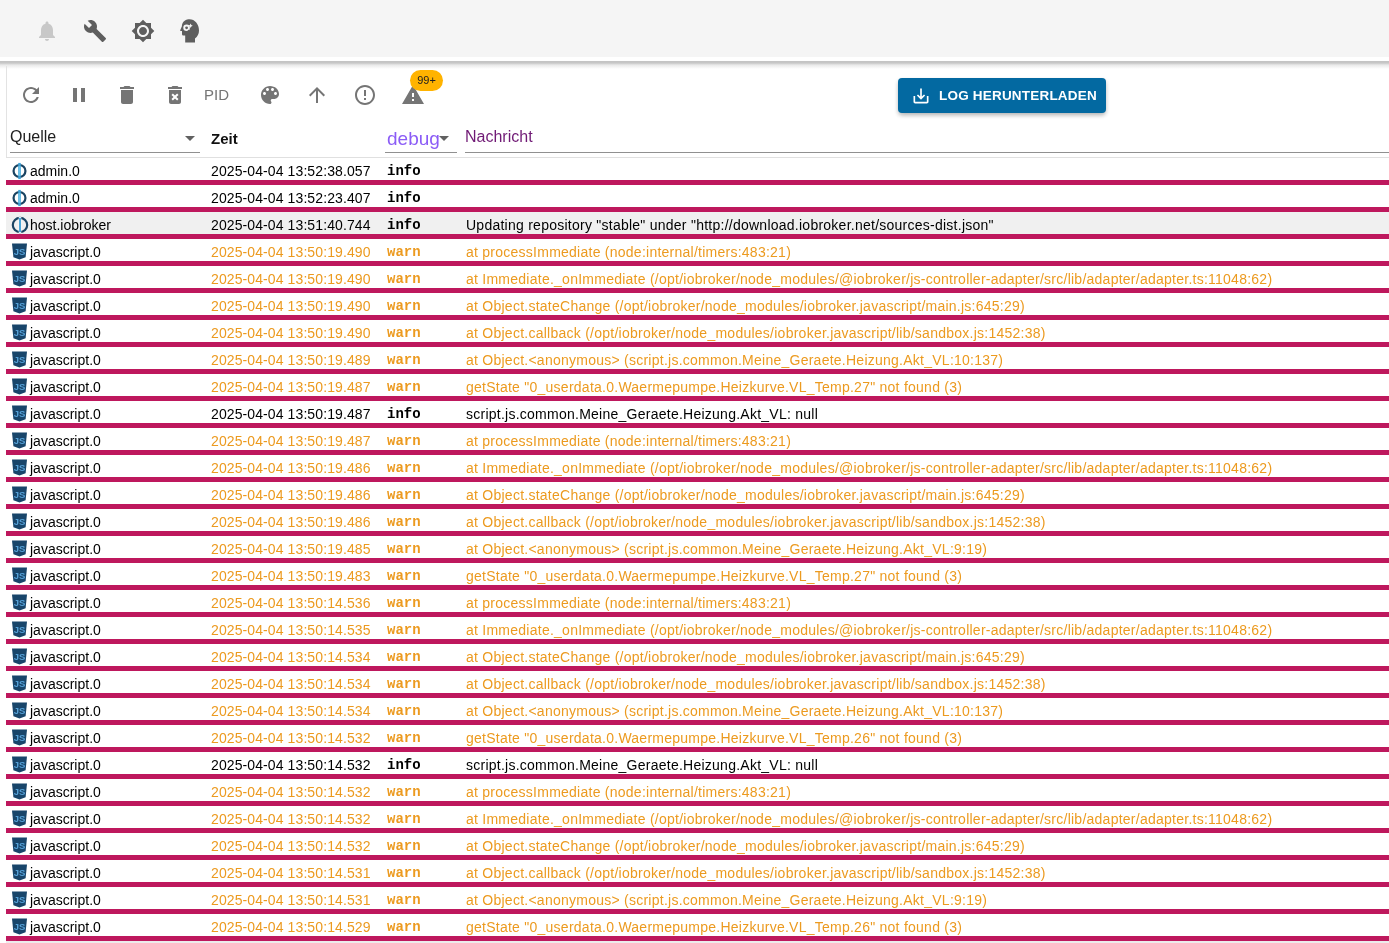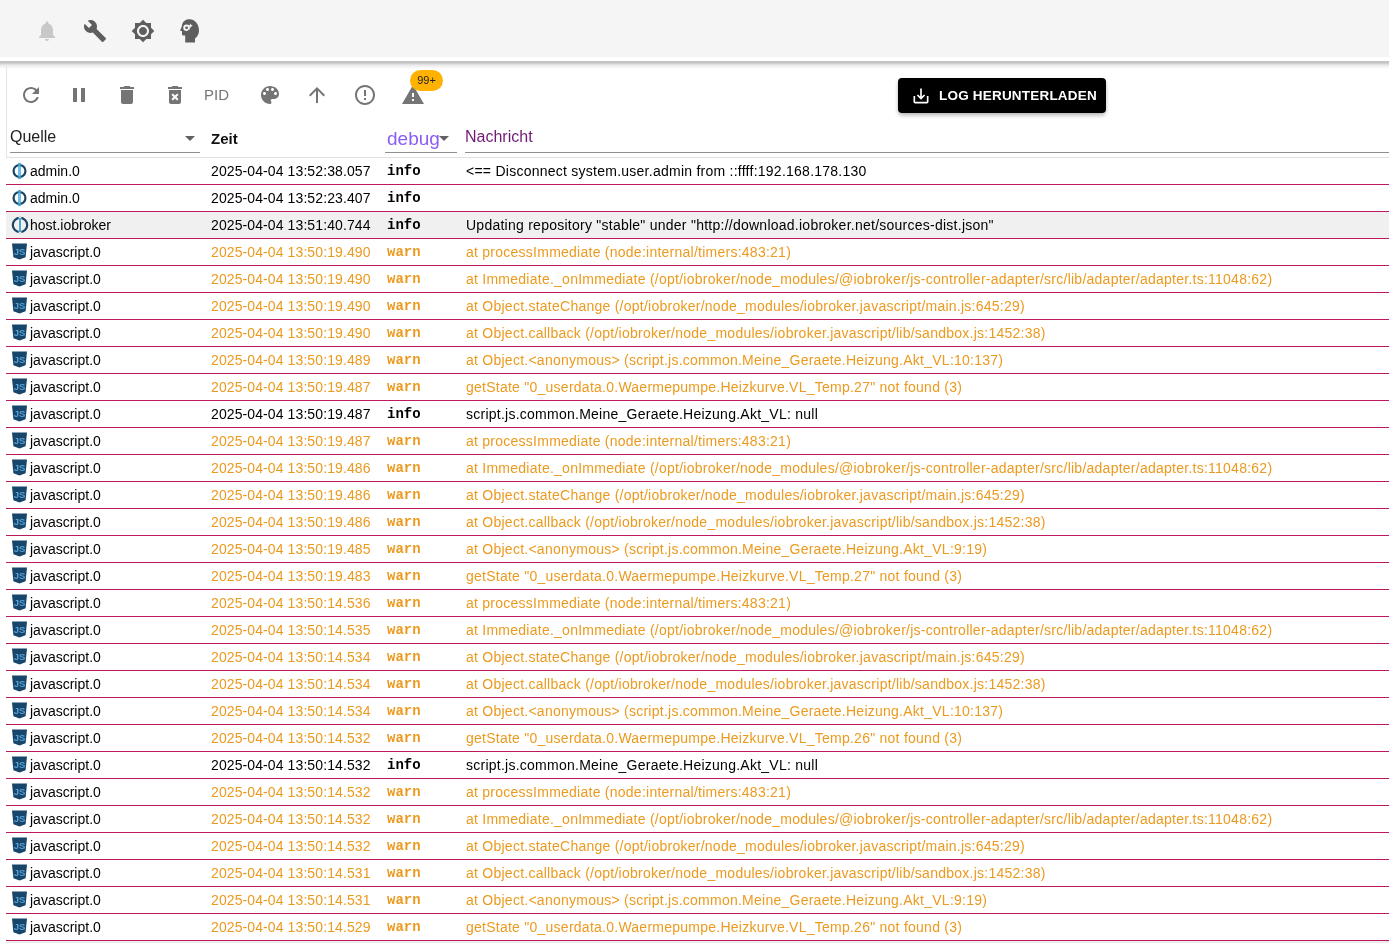--- a/index.html
+++ b/index.html
@@ -7,32 +7,32 @@
 #topbar { position:absolute; left:0; top:0; width:1389px; height:57px; background:#f5f5f5; }
 #topshadow { position:absolute; left:0; top:61px; width:1389px; height:8px;
   background:linear-gradient(to bottom, #c3c3c3 0px, #c7c7c7 2px, #e9e9e9 4px, #ffffff 8px); }
 #topbar svg { position:absolute; top:19px; }
 #toolbar svg { position:absolute; top:83px; }
 .vline { position:absolute; left:6px; top:66px; width:1px; height:877px; background:#e3e3e3; }
 #badge { position:absolute; left:410px; top:70px; width:33px; height:21px; border-radius:11px;
   background:#ffb300; color:#212121; font-size:11px; line-height:21px; text-align:center; }
 #pid { position:absolute; left:204px; top:86px; width:37px; color:#757575; font-size:15px; }
 #dlbtn { position:absolute; left:898px; top:78px; width:208px; height:35px; border-radius:4px;
-  background:#000000; box-shadow:0 3px 5px -1px rgba(0,0,0,.2),0 2px 4px rgba(0,0,0,.14); color:#fff; }
+  background:#0369a1; box-shadow:0 3px 5px -1px rgba(0,0,0,.2),0 2px 4px rgba(0,0,0,.14); color:#fff; }
 #dlbtn svg { position:absolute; left:13px; top:8px; }
 #dlbtn span { position:absolute; left:41px; top:10px; font-size:13.5px; font-weight:bold; letter-spacing:.2px; white-space:nowrap; }
 .hQ { position:absolute; left:10px; top:128px; font-size:16px; color:#212121; }
 .hZ { position:absolute; left:211px; top:130px; font-size:15px; font-weight:bold; color:#111; }
 .hD { position:absolute; left:387px; top:128px; font-size:19px; color:#8b5cf6; }
 .hN { position:absolute; left:465px; top:128px; font-size:16px; color:#701a75; }
 .tri { position:absolute; width:0; height:0; border-left:5px solid transparent;
   border-right:5px solid transparent; border-top:5px solid #616161; top:136px; }
 .ul { position:absolute; top:152px; height:1px; background:#909090; }
 #rows { position:absolute; left:6px; top:157px; width:1383px; border-top:1px solid #e0e0e0; }
-.row { position:relative; height:27px; border-bottom:1px solid #be185d; background:#fff; font-size:14px; }
+.row { position:relative; height:27px; border-bottom:5px solid #be185d; background:#fff; font-size:14px; }
 .row.grey { background:#f0f0f0; }
 .srcic { position:absolute; left:5px; top:4px; }
 .c1 { position:absolute; left:24px; top:0; line-height:26px; color:#000; }
 .c2 { position:absolute; left:205px; top:0; line-height:26px; color:#000; letter-spacing:0.1px; }
 .c3 { position:absolute; left:381px; top:0; line-height:26px; color:#000; font-weight:bold;font-family:Liberation Mono, monospace; }
 .c4 { position:absolute; left:460px; top:0; line-height:26px; color:#000; letter-spacing:0.25px; }
 .w { color:#ec9a1f !important; }
 #sliver { position:absolute; left:6px; top:941px; width:1383px; height:2px; background:#ececec; }
 </style></head>
 <body>
@@ -102,21 +102,20 @@
 <div id="rows">
 <div class="row">
       <svg class="srcic" width="17" height="18" viewBox="0 0 20 20">
         <circle cx="10" cy="10" r="7" fill="none" stroke="#1a4462" stroke-width="2.6"></circle>
         <rect x="8.5" y="0.5" width="3" height="19" fill="#3fa1d6"></rect>
         <rect x="8.9" y="4.2" width="2.2" height="11.6" fill="#6cc3e8"></rect>
       </svg>
       <span class="c1">admin.0</span>
       <span class="c2">2025-04-04 13:52:38.057</span>
       <span class="c3">info</span>
-      <span class="c4">&lt;== Disconnect system.user.admin from ::ffff:192.168.178.130</span>
     </div>
 <div class="row">
       <svg class="srcic" width="17" height="18" viewBox="0 0 20 20">
         <circle cx="10" cy="10" r="7" fill="none" stroke="#1a4462" stroke-width="2.6"></circle>
         <rect x="8.5" y="0.5" width="3" height="19" fill="#3fa1d6"></rect>
         <rect x="8.9" y="4.2" width="2.2" height="11.6" fill="#6cc3e8"></rect>
       </svg>
       <span class="c1">admin.0</span>
       <span class="c2">2025-04-04 13:52:23.407</span>
       <span class="c3">info</span>

